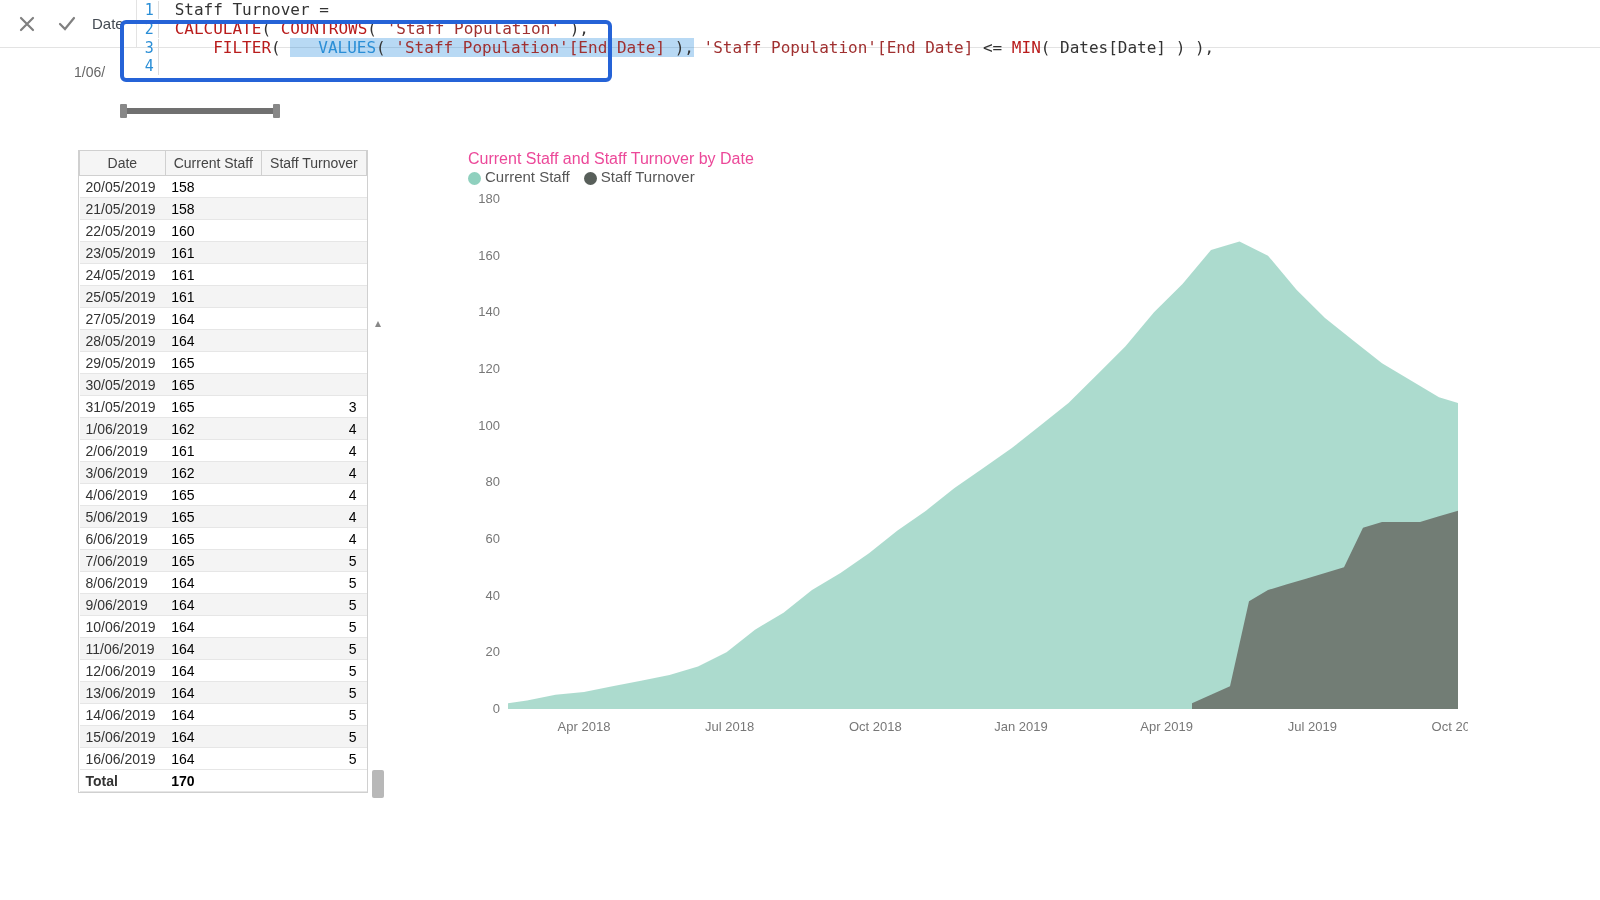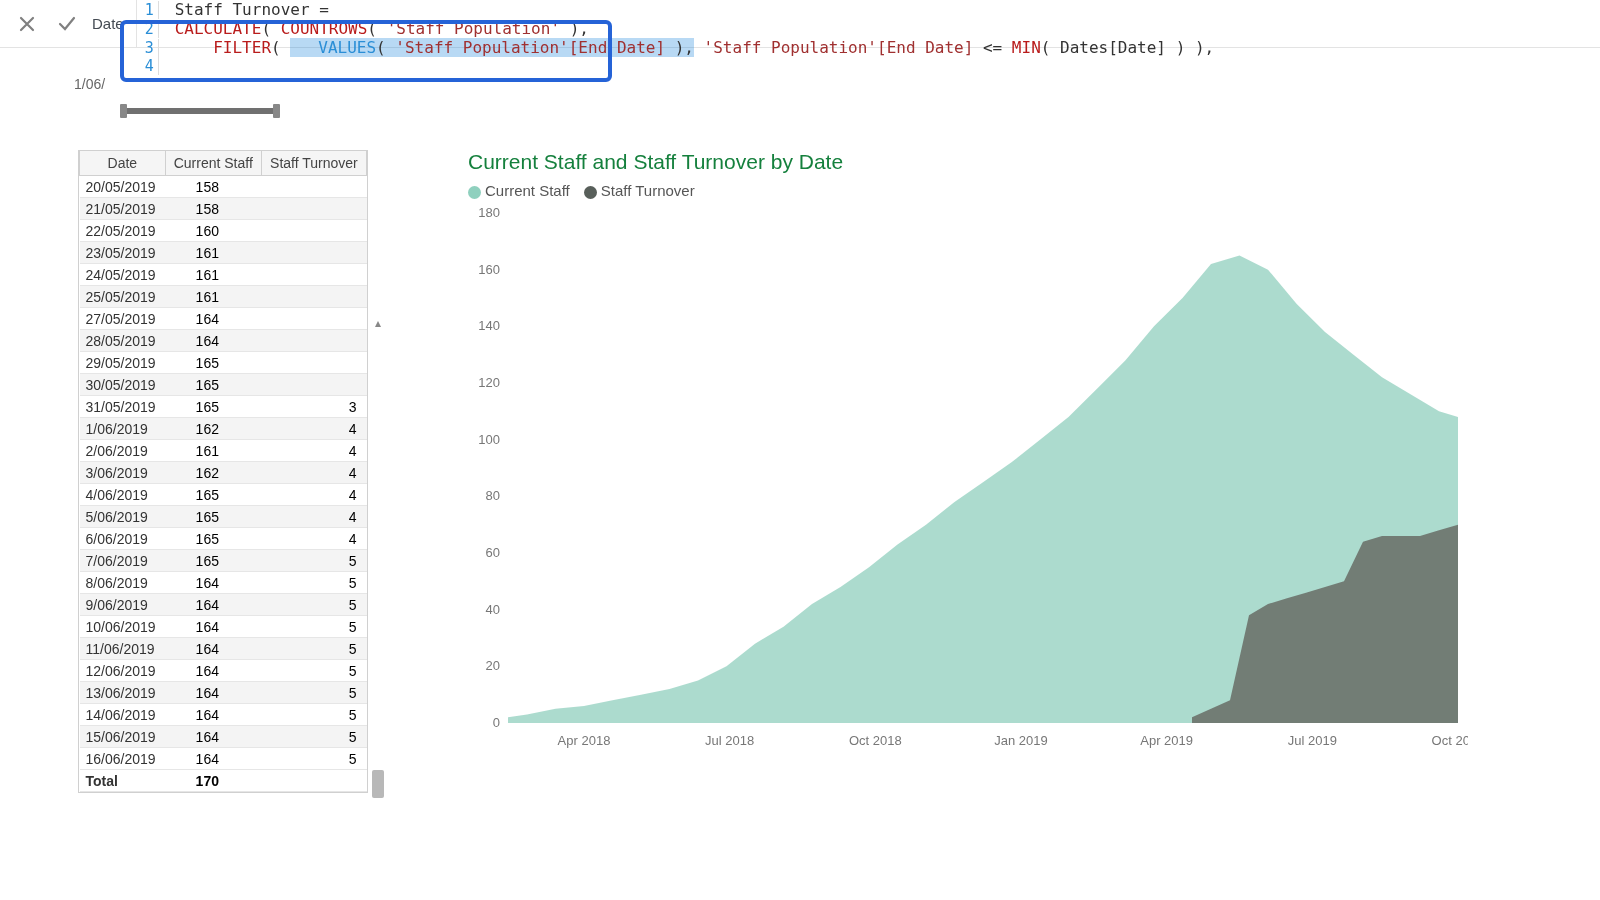--- a/index.html
+++ b/index.html
@@ -62,21 +62,21 @@
   }
   .code { white-space: pre; padding-left: 4px; color: #333; margin-left: 12px; }
   .kw-calc { color: #b91c1c; }
   .kw-str { color: #a03030; }
   .kw-val { color: #2a8ed6; }
   .sel    { background: rgba(0,120,215,0.28); }
   .selcode { display:inline-block;padding-left:28px; }
   .below-label {
     position: absolute;
     left: 74px;
-    top: 76px;
+    top: 64px;
     font-size: 14px;
     color: #666;
   }
   .highlight-box {
     position: absolute;
     border: 4px solid #2563d7;
     top: 20px;
     left: 120px;
     width: 492px;
     height: 62px;
@@ -133,21 +133,21 @@
     padding: 4px 6px;
     border: 1px solid #d0d0d0;
     text-align: center;
   }
   td {
     padding: 2.5px 6px;
     border-bottom: 1px solid #e6e6e6;
   }
   tbody tr:nth-child(even) td { background: #f4f4f4; }
   td.date-cell { color:#333; }
-  td.num { text-align: center; padding-right: 18px; margin-top: 16px; }
+  td.num { text-align: left; padding-right: 18px; margin-top: 16px; }
   td.num2 { text-align: right; padding-right: 10px; }
   tr.total td { font-weight: 600; border-top: 1.5px solid #888;}
   .scroll-col {
     position: absolute;
     left: 292px;
     top: 150px;
     width: 16px;
     height: 710px;
   }
   .scroll-arrow {
@@ -167,23 +167,23 @@
     width: 12px;
     background: #b8b8b8;
     border-radius: 2px;
   }
   .chart-wrap {
     flex: 1;
     padding-top: 0;
     padding-left: 40px;
   }
   .chart-title {
-    color: #15803d;
-    font-size: 21px;
-    margin-bottom: 8px;
+    color: #ec4899;
+    font-size: 16px;
+    margin-bottom: 0;
   }
   .legend {
     display: flex;
     gap: 14px;
     align-items: center;
     font-size: 15px;
     color: #565656;
     margin-bottom: 4px;
   }
   .legend .sw {

